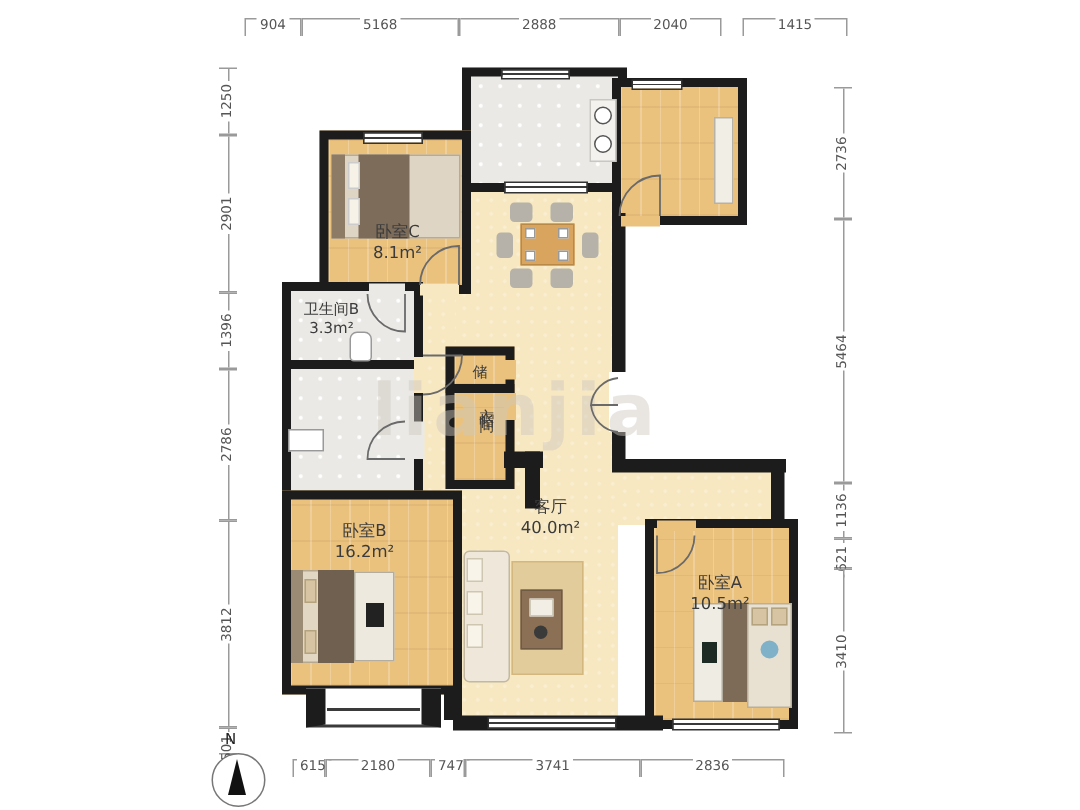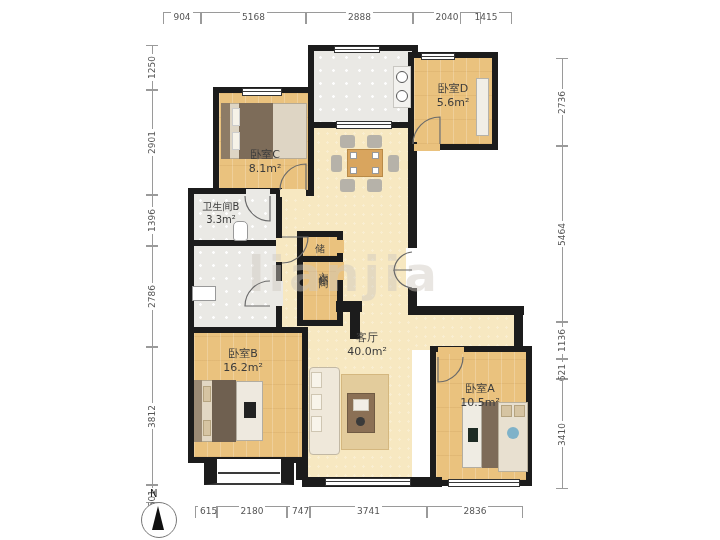--- a/index.html
+++ b/index.html
@@ -159,24 +159,20 @@
   <div class="furn" style="left:462px;top:402px;width:20px;height:66px;background:#efece3;border:1px solid #b3ada0"></div>
   <div class="furn" style="left:468px;top:428px;width:10px;height:14px;background:#1e2b24"></div>
   <div class="furn" style="left:482px;top:402px;width:16px;height:66px;background:#7d6b58"></div>
   <div class="furn" style="left:498px;top:402px;width:30px;height:70px;background:#e8e0d0;border:1px solid #b9b09c"></div>
   <div class="furn" style="left:501px;top:405px;width:11px;height:12px;background:#d6c4a2;border:1px solid #b5a37f"></div>
   <div class="furn" style="left:514px;top:405px;width:11px;height:12px;background:#d6c4a2;border:1px solid #b5a37f"></div>
   <div class="furn" style="left:507px;top:427px;width:12px;height:12px;background:#7fb2c9;border-radius:50%"></div>
 
   <div class="watermark">lianjia</div>
 
-  <div class="label" style="left:413px;top:82px;width:80px">
-    <span>卧室D</span>
-    <span class="area">5.6m²</span>
-  </div>
   <div class="label" style="left:225px;top:148px;width:80px">
     <span>卧室C</span>
     <span class="area">8.1m²</span>
   </div>
   <div class="label label-s" style="left:180px;top:201px;width:82px">
     <span>卫生间B</span>
     <span class="area">3.3m²</span>
   </div>
   <div class="label" style="left:203px;top:347px;width:80px">
     <span>卧室B</span>
@@ -202,21 +198,21 @@
     </div>
   <div class="dim-h" style="left:201px;top:12px;width:105px">
       <span class="dim-label">5168</span>
     </div>
   <div class="dim-h" style="left:306px;top:12px;width:107px">
       <span class="dim-label">2888</span>
     </div>
   <div class="dim-h" style="left:413px;top:12px;width:68px">
       <span class="dim-label">2040</span>
     </div>
-  <div class="dim-h" style="left:460px;top:12px;width:52px">
+  <div class="dim-h" style="left:495px;top:12px;width:70px">
       <span class="dim-label">1415</span>
     </div>
 
   <div class="dim-h" style="left:195px;top:506px;width:22px">
       <span class="dim-label">615</span>
     </div>
   <div class="dim-h" style="left:217px;top:506px;width:70px">
       <span class="dim-label">2180</span>
     </div>
   <div class="dim-h" style="left:287px;top:506px;width:23px">

